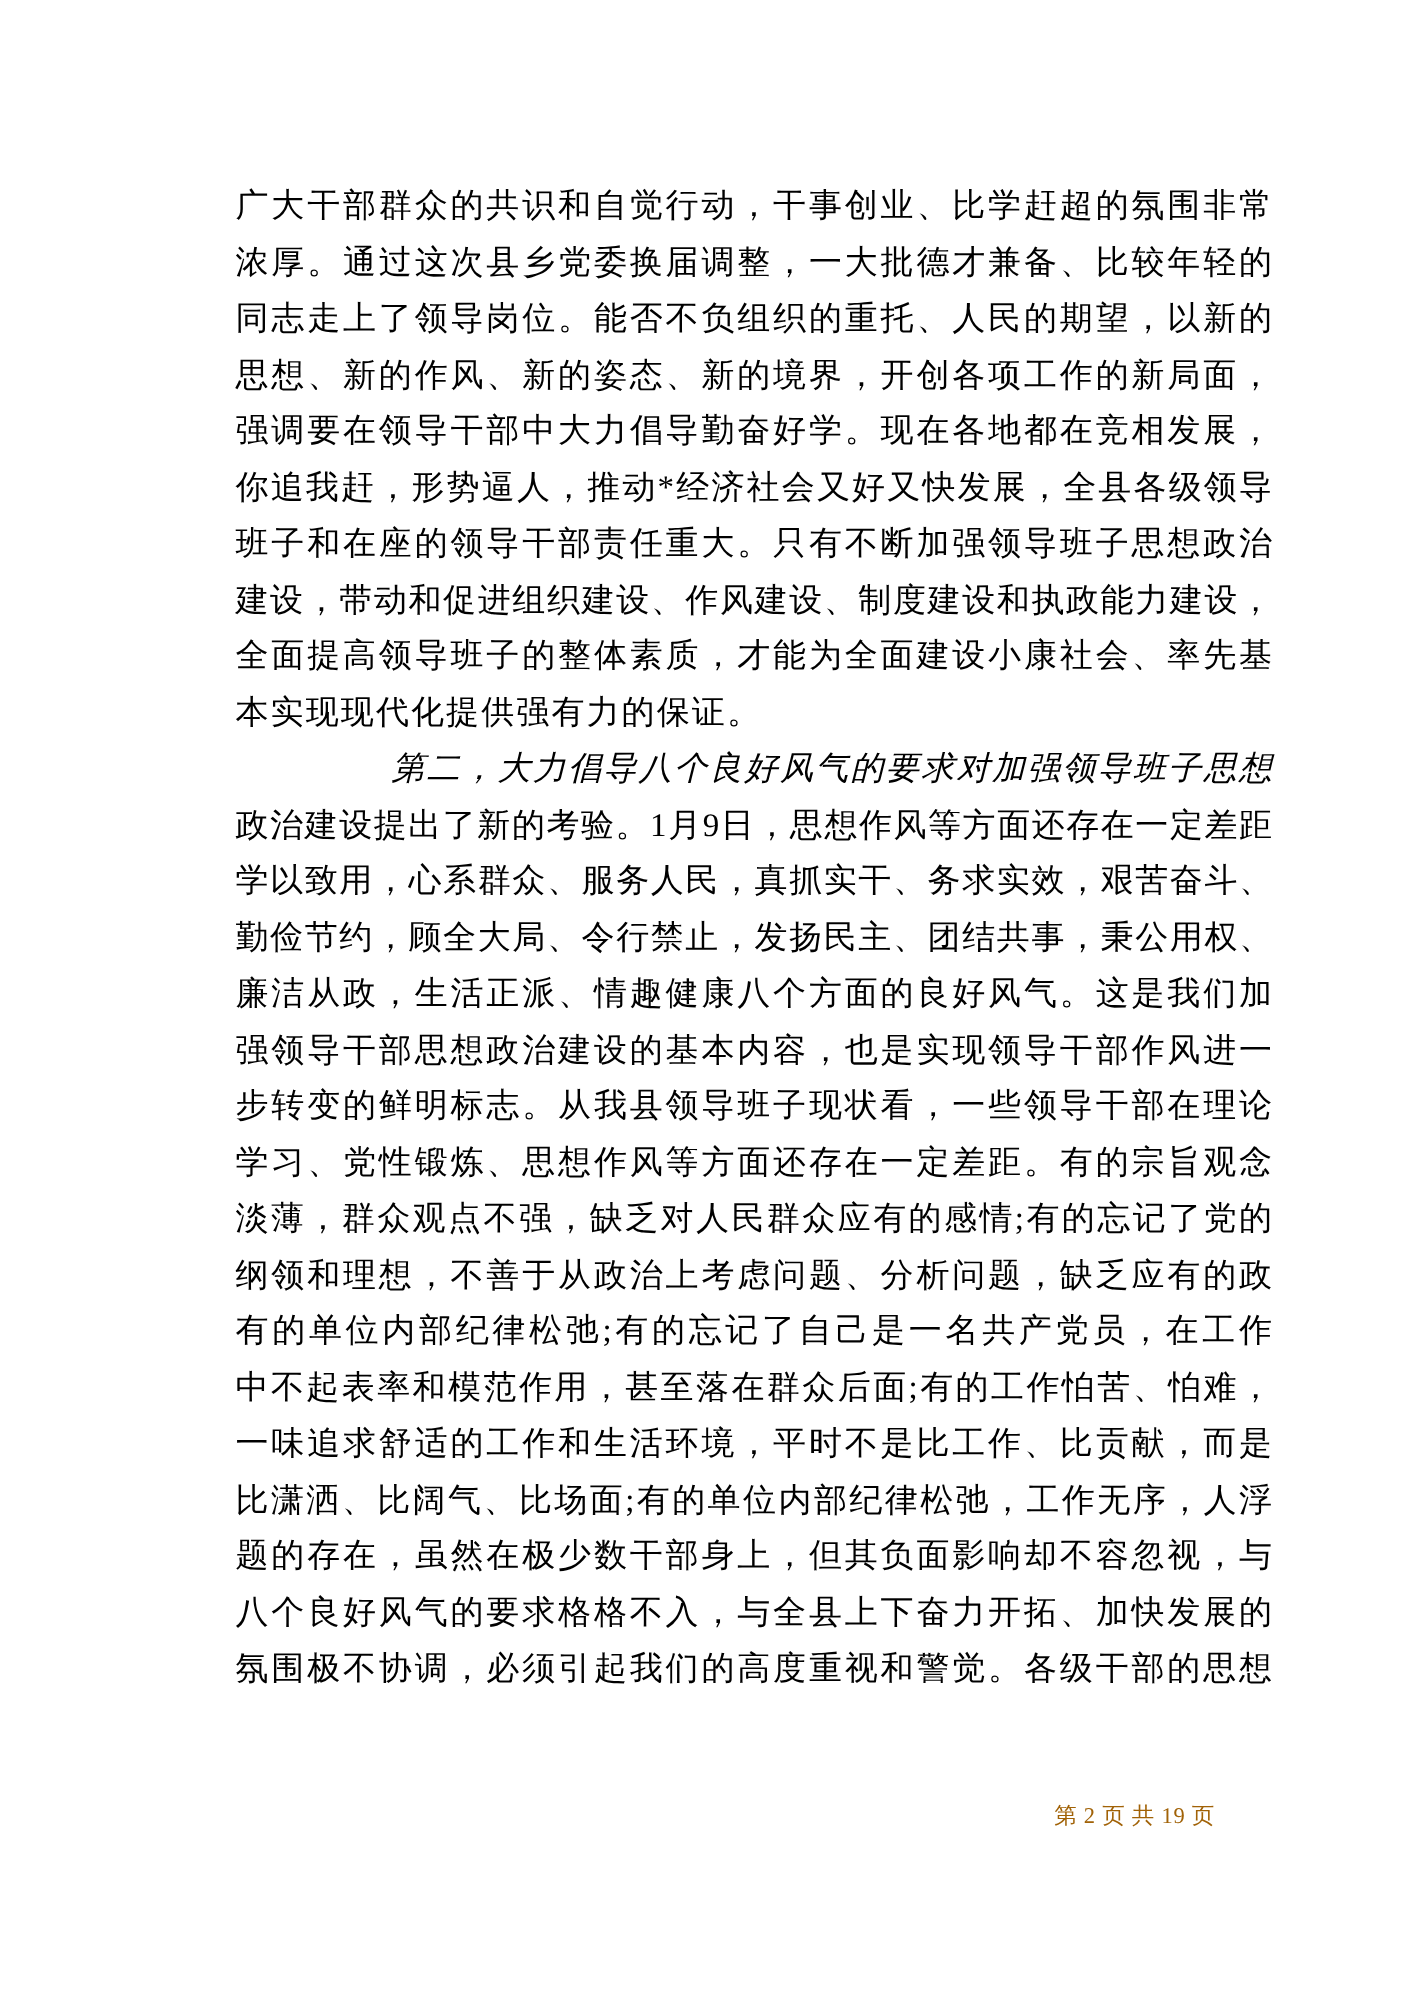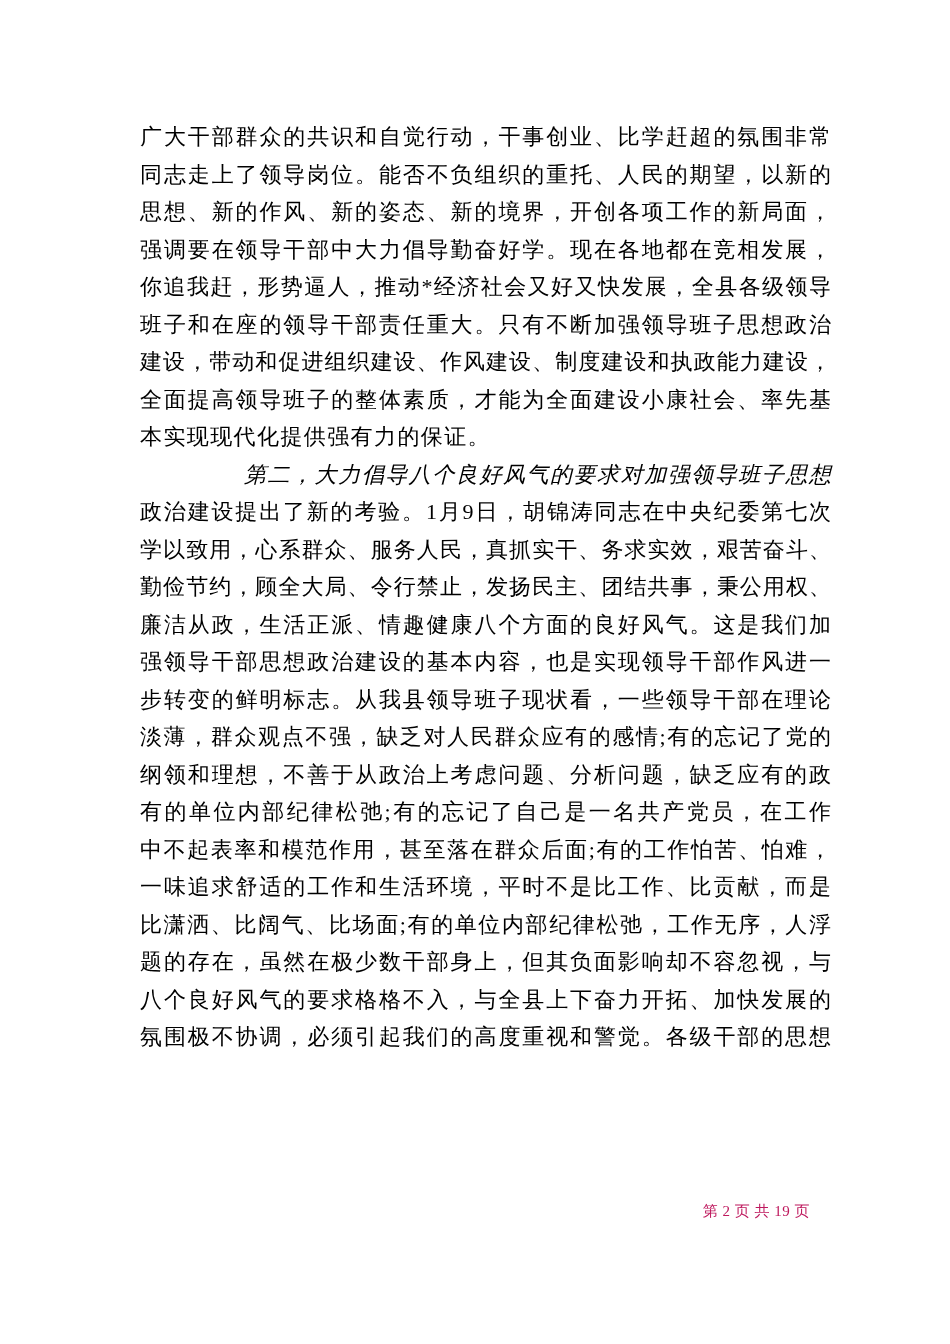--- a/index.html
+++ b/index.html
@@ -10,21 +10,21 @@
   .page {
     position: relative;
     width: 950px;
     height: 1344px;
     background: #ffffff;
     overflow: hidden;
     font-family: "Liberation Serif", serif;
   }
   .body-text {
     position: absolute;
-    left: 140px;
+    left: 157px;
     top: 118px;
     width: 691px;
   }
   .paragraph {
     margin: 0;
     padding: 0;
   }
   .line {
     height: 37.5px;
     line-height: 37.5px;
@@ -48,48 +48,50 @@
   .line.para-end {
     text-align-last: left;
     letter-spacing: 1.4px;
   }
   .footer {
     position: absolute;
     top: 1201px;
     right: 140px;
     font-size: 15px;
     line-height: 20px;
-    color: #be185d;
+    color: #a16207;
     letter-spacing: 0.5px;
   }
 </style>
 </head>
 <body>
 
 <div class="page">
   <div class="body-text" id="paragraphs">
       <div class="paragraph">
         <div class="line">广大干部群众的共识和自觉行动，干事创业、比学赶超的氛围非常</div>
+        <div class="line">浓厚。通过这次县乡党委换届调整，一大批德才兼备、比较年轻的</div>
         <div class="line">同志走上了领导岗位。能否不负组织的重托、人民的期望，以新的</div>
         <div class="line">思想、新的作风、新的姿态、新的境界，开创各项工作的新局面，</div>
         <div class="line">强调要在领导干部中大力倡导勤奋好学。现在各地都在竞相发展，</div>
         <div class="line">你追我赶，形势逼人，推动*经济社会又好又快发展，全县各级领导</div>
         <div class="line">班子和在座的领导干部责任重大。只有不断加强领导班子思想政治</div>
         <div class="line">建设，带动和促进组织建设、作风建设、制度建设和执政能力建设，</div>
         <div class="line">全面提高领导班子的整体素质，才能为全面建设小康社会、率先基</div>
         <div class="line para-end">本实现现代化提供强有力的保证。</div>
       </div>
       <div class="paragraph">
         <div class="line indent-first">第二，大力倡导八个良好风气的要求对加强领导班子思想</div>
-        <div class="line">政治建设提出了新的考验。1月9日，胡锦涛同志在中央纪委第七次</div>
+        <div class="line">政治建设提出了新的考验。1月9日，思想作风等方面还存在一定差距</div>
         <div class="line">学以致用，心系群众、服务人民，真抓实干、务求实效，艰苦奋斗、</div>
         <div class="line">勤俭节约，顾全大局、令行禁止，发扬民主、团结共事，秉公用权、</div>
         <div class="line">廉洁从政，生活正派、情趣健康八个方面的良好风气。这是我们加</div>
         <div class="line">强领导干部思想政治建设的基本内容，也是实现领导干部作风进一</div>
         <div class="line">步转变的鲜明标志。从我县领导班子现状看，一些领导干部在理论</div>
+        <div class="line">学习、党性锻炼、思想作风等方面还存在一定差距。有的宗旨观念</div>
         <div class="line">淡薄，群众观点不强，缺乏对人民群众应有的感情;有的忘记了党的</div>
         <div class="line">纲领和理想，不善于从政治上考虑问题、分析问题，缺乏应有的政</div>
         <div class="line">有的单位内部纪律松弛;有的忘记了自己是一名共产党员，在工作</div>
         <div class="line">中不起表率和模范作用，甚至落在群众后面;有的工作怕苦、怕难，</div>
         <div class="line">一味追求舒适的工作和生活环境，平时不是比工作、比贡献，而是</div>
         <div class="line">比潇洒、比阔气、比场面;有的单位内部纪律松弛，工作无序，人浮</div>
         <div class="line">题的存在，虽然在极少数干部身上，但其负面影响却不容忽视，与</div>
         <div class="line">八个良好风气的要求格格不入，与全县上下奋力开拓、加快发展的</div>
         <div class="line">氛围极不协调，必须引起我们的高度重视和警觉。各级干部的思想</div>
       </div>

